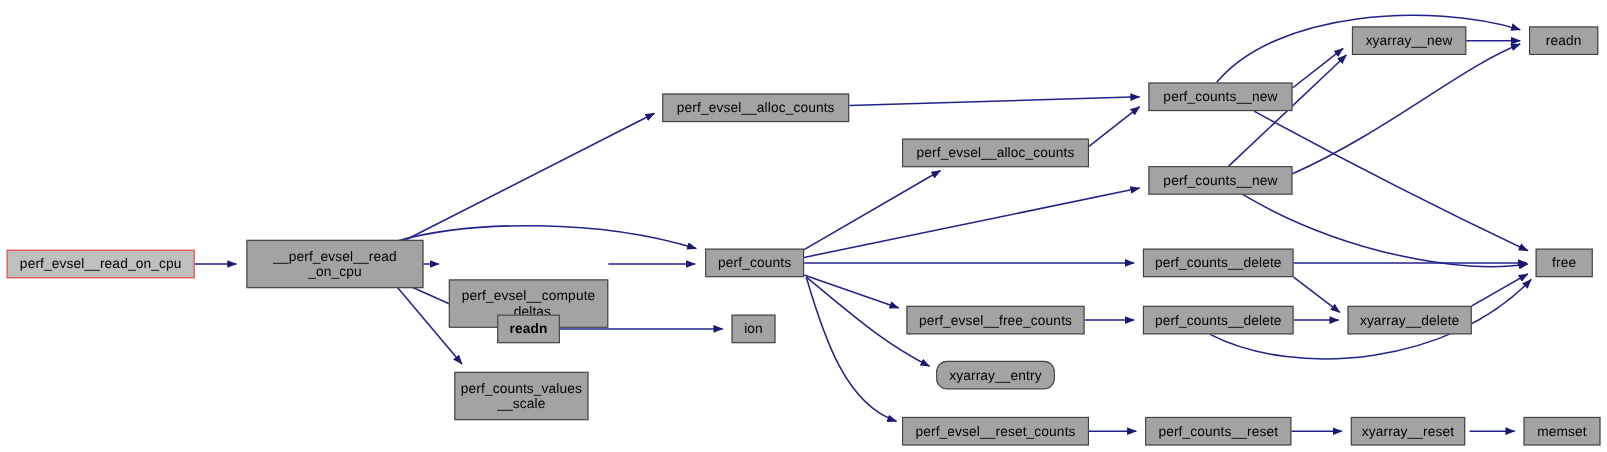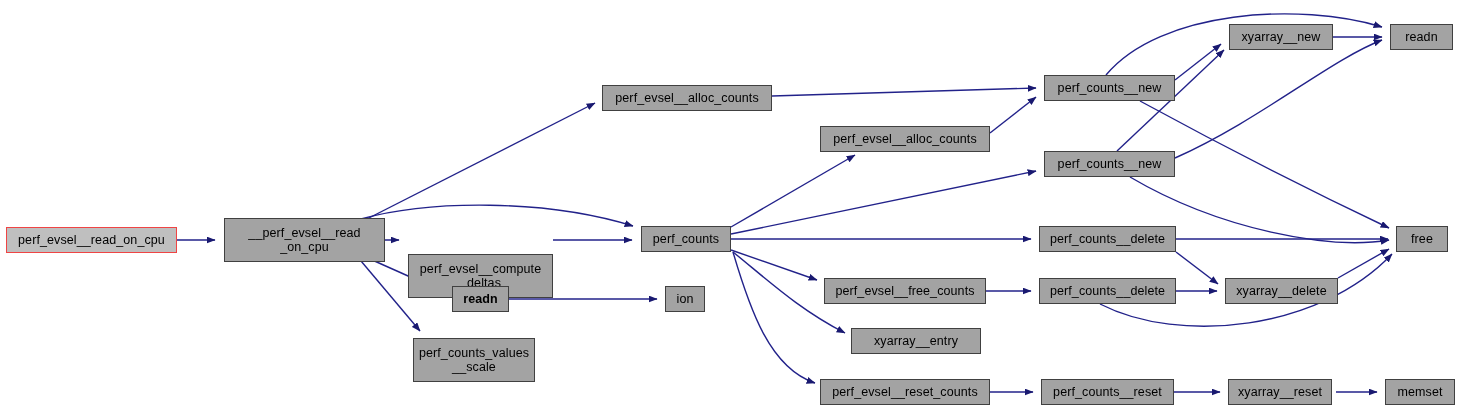--- a/index.html
+++ b/index.html
@@ -77,21 +77,21 @@
       <div class="node" style="left: 602px; top: 85px; width: 170px; height: 26px;">perf_evsel__alloc_counts</div>
       <div class="node" style="left: 408px; top: 218px; width: 145px; height: 44px; margin-top: 36px;">perf_evsel__compute
 _deltas</div>
       <div class="node" style="left: 452px; top: 286px; width: 57px; height: 26px; font-weight: bold;">readn</div>
       <div class="node" style="left: 413px; top: 338px; width: 122px; height: 44px;">perf_counts_values
 __scale</div>
       <div class="node" style="left: 641px; top: 226px; width: 90px; height: 26px;">perf_counts</div>
       <div class="node" style="left: 665px; top: 286px; width: 40px; height: 26px;">ion</div>
       <div class="node" style="left: 820px; top: 126px; width: 170px; height: 26px;">perf_evsel__alloc_counts</div>
       <div class="node" style="left: 824px; top: 278px; width: 162px; height: 26px;">perf_evsel__free_counts</div>
-      <div class="node" style="left: 851px; top: 328px; width: 130px; height: 26px;">xyarray__entry</div>
+      <div class="node" style="left: 851px; top: 328px; width: 108px; height: 26px; border-radius: 10px;">xyarray__entry</div>
       <div class="node" style="left: 820px; top: 379px; width: 170px; height: 26px;">perf_evsel__reset_counts</div>
       <div class="node" style="left: 1044px; top: 75px; width: 131px; height: 26px;">perf_counts__new</div>
       <div class="node" style="left: 1044px; top: 151px; width: 131px; height: 26px;">perf_counts__new</div>
       <div class="node" style="left: 1039px; top: 226px; width: 137px; height: 26px;">perf_counts__delete</div>
       <div class="node" style="left: 1039px; top: 278px; width: 137px; height: 26px;">perf_counts__delete</div>
       <div class="node" style="left: 1041px; top: 379px; width: 133px; height: 26px;">perf_counts__reset</div>
       <div class="node" style="left: 1229px; top: 24px; width: 104px; height: 26px;">xyarray__new</div>
       <div class="node" style="left: 1225px; top: 278px; width: 113px; height: 26px; text-align: right;">xyarray__delete</div>
       <div class="node" style="left: 1228px; top: 379px; width: 104px; height: 26px;">xyarray__reset</div>
       <div class="node" style="left: 1390px; top: 24px; width: 63px; height: 26px;">readn</div>

